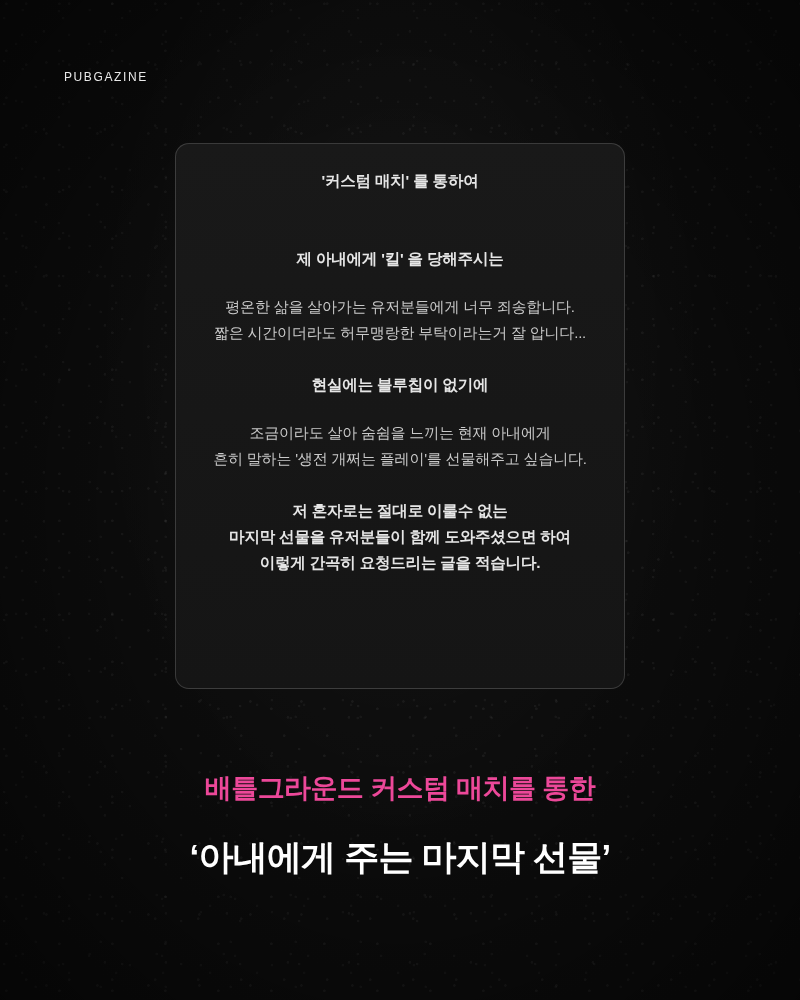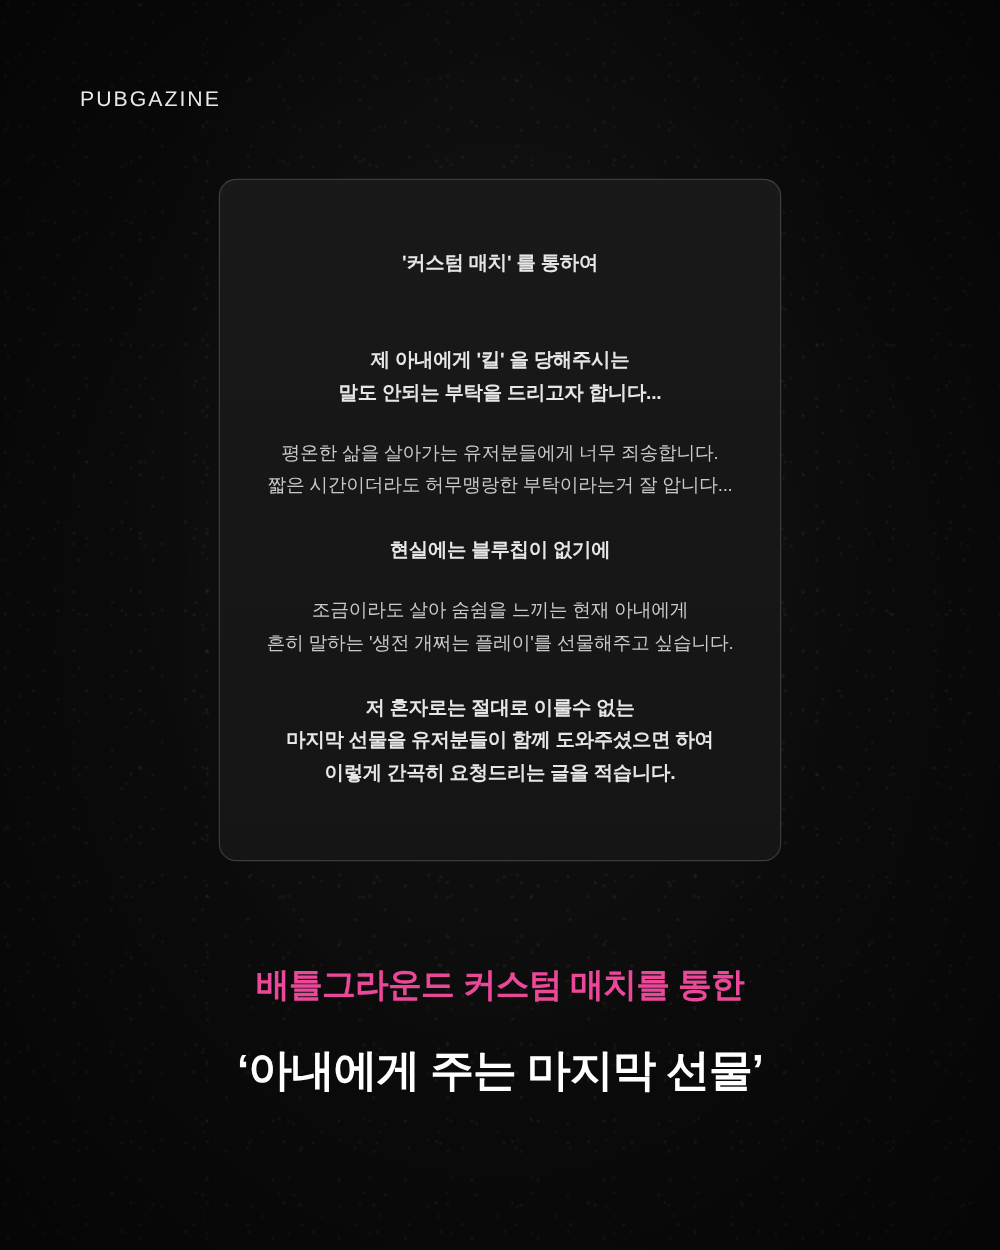--- a/index.html
+++ b/index.html
@@ -46,41 +46,41 @@
     position: absolute;
     inset: 0;
   }
 
   
   .brand {
     position: absolute;
     left: 64px;
     top: 70px;
     color: #e9e9e9;
-    font-size: 17px;
+    font-size: 12px;
     letter-spacing: 1.6px;
     font-weight: 400;
   }
 
   
   .card {
     position: absolute;
     left: 175px;
     top: 143px;
     width: 450px;
     height: 546px;
     box-sizing: border-box;
     background: linear-gradient(180deg, #191919 0%, #171717 50%, #151515 100%);
     border: 1px solid rgba(255,255,255,0.16);
     border-radius: 14px;
     padding: 24px 26px 26px 26px;
     display: flex;
     flex-direction: column;
     align-items: center;
-    justify-content: center;
+    justify-content: flex-start;
   }
 
   .block {
     width: 100%;
     text-align: center;
     color: #dcdcdc;
   }
   .block .ln {
     display: block;
   }
@@ -142,21 +142,20 @@
   <div class="brand">PUBGAZINE</div>
 
   <div class="card" id="message-card">
       <div class="block b-strong">
         <span class="ln">'커스텀 매치' 를 통하여</span>
       </div>
       <div class="gap-1"></div>
       <div class="gap-1"></div>
       <div class="block b-strong">
         <span class="ln">제 아내에게 '킬' 을 당해주시는</span>
-        <span class="ln">말도 안되는 부탁을 드리고자 합니다...</span>
       </div>
       <div class="gap-2"></div>
       <div class="block b-light">
         <span class="ln">평온한 삶을 살아가는 유저분들에게 너무 죄송합니다.</span>
         <span class="ln">짧은 시간이더라도 허무맹랑한 부탁이라는거 잘 압니다...</span>
       </div>
       <div class="gap-1"></div>
       <div class="block b-strong">
         <span class="ln">현실에는 블루칩이 없기에</span>
       </div>

